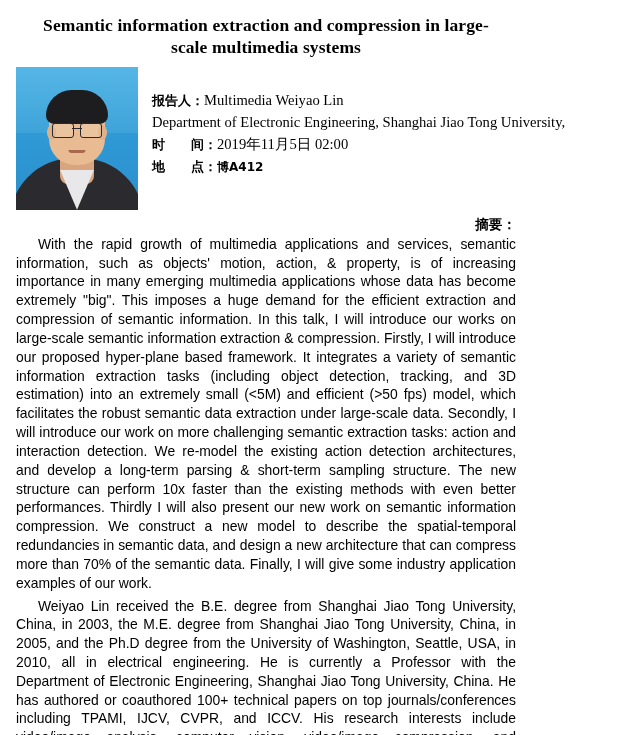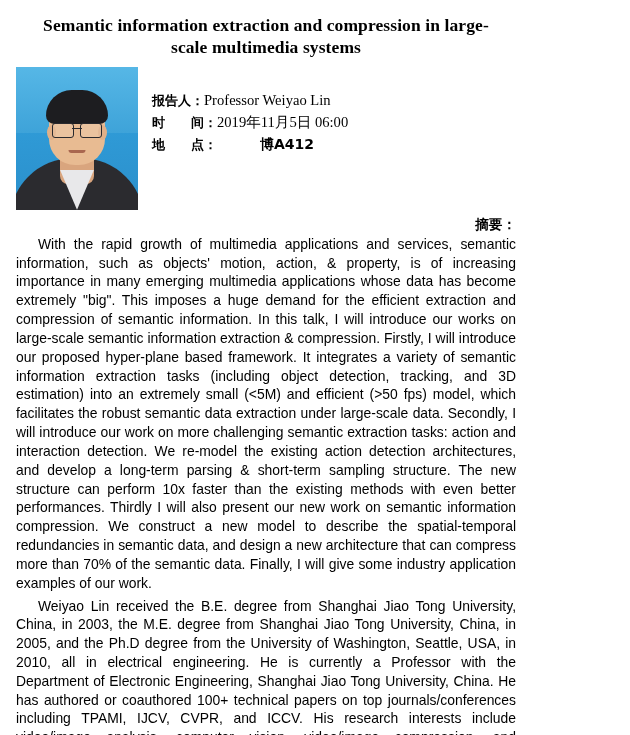--- a/index.html
+++ b/index.html
@@ -153,23 +153,22 @@
     font-family: "DejaVu Sans", sans-serif;
     font-size: 13px;
     font-weight: bold;
   }
   .meta-value {
     font-family: "Liberation Serif", serif;
     font-size: 14.6px;
   }
   .meta-value-cjk {
     font-family: "DejaVu Sans", sans-serif;
-    font-size: 14px;
-    font-weight: bold;
-    margin-left: 43px;
+    font-size: 12px;
+    font-weight: bold;
   }
   .section-head {
     font-family: "DejaVu Sans", sans-serif;
     font-size: 13.6px;
     font-weight: bold;
     margin: 2px 0 1px 0;
     text-align: right;
   }
   .body-text {
     font-family: Liberation Sans, sans-serif;
@@ -201,24 +200,27 @@
       <div class="ear-r"></div>
       <div class="hair"></div>
       <div class="glass-l"></div>
       <div class="glass-r"></div>
       <div class="bridge"></div>
       <div class="mouth"></div>
     </div>
 
     <div class="meta">
       <div class="meta-row">
-        <span class="meta-label">报告人：</span><span class="meta-value">Professor Weiyao Lin</span>
-      </div>
-      <div class="meta-row">
-        <span class="meta-label">时　　间：</span><span class="meta-value">2019年11月5日 06:00</span>
+        <span class="meta-label">报告人：</span><span class="meta-value">Multimedia Weiyao Lin</span>
+      </div>
+      <div class="meta-row">
+        <span class="meta-value">Department of Electronic Engineering, Shanghai Jiao Tong University,</span>
+      </div>
+      <div class="meta-row">
+        <span class="meta-label">时　　间：</span><span class="meta-value">2019年11月5日 02:00</span>
       </div>
       <div class="meta-row">
         <span class="meta-label">地　　点：</span><span class="meta-value-cjk">博A412</span>
       </div>
     </div>
 
   </div>
 
   <div class="section-head">摘要：</div>
   <p class="body-text">With the rapid growth of multimedia applications and services, semantic information, such as objects' motion, action, &amp; property, is of increasing importance in many emerging multimedia applications whose data has become extremely "big". This imposes a huge demand for the efficient extraction and compression of semantic information. In this talk, I will introduce our works on large-scale semantic information extraction &amp; compression. Firstly, I will introduce our proposed hyper-plane based framework. It integrates a variety of semantic information extraction tasks (including object detection, tracking, and 3D estimation) into an extremely small (&lt;5M) and efficient (&gt;50 fps) model, which facilitates the robust semantic data extraction under large-scale data. Secondly, I will introduce our work on more challenging semantic extraction tasks: action and interaction detection. We re-model the existing action detection architectures, and develop a long-term parsing &amp; short-term sampling structure. The new structure can perform 10x faster than the existing methods with even better performances. Thirdly I will also present our new work on semantic information compression. We construct a new model to describe the spatial-temporal redundancies in semantic data, and design a new architecture that can compress more than 70% of the semantic data. Finally, I will give some industry application examples of our work.</p>

